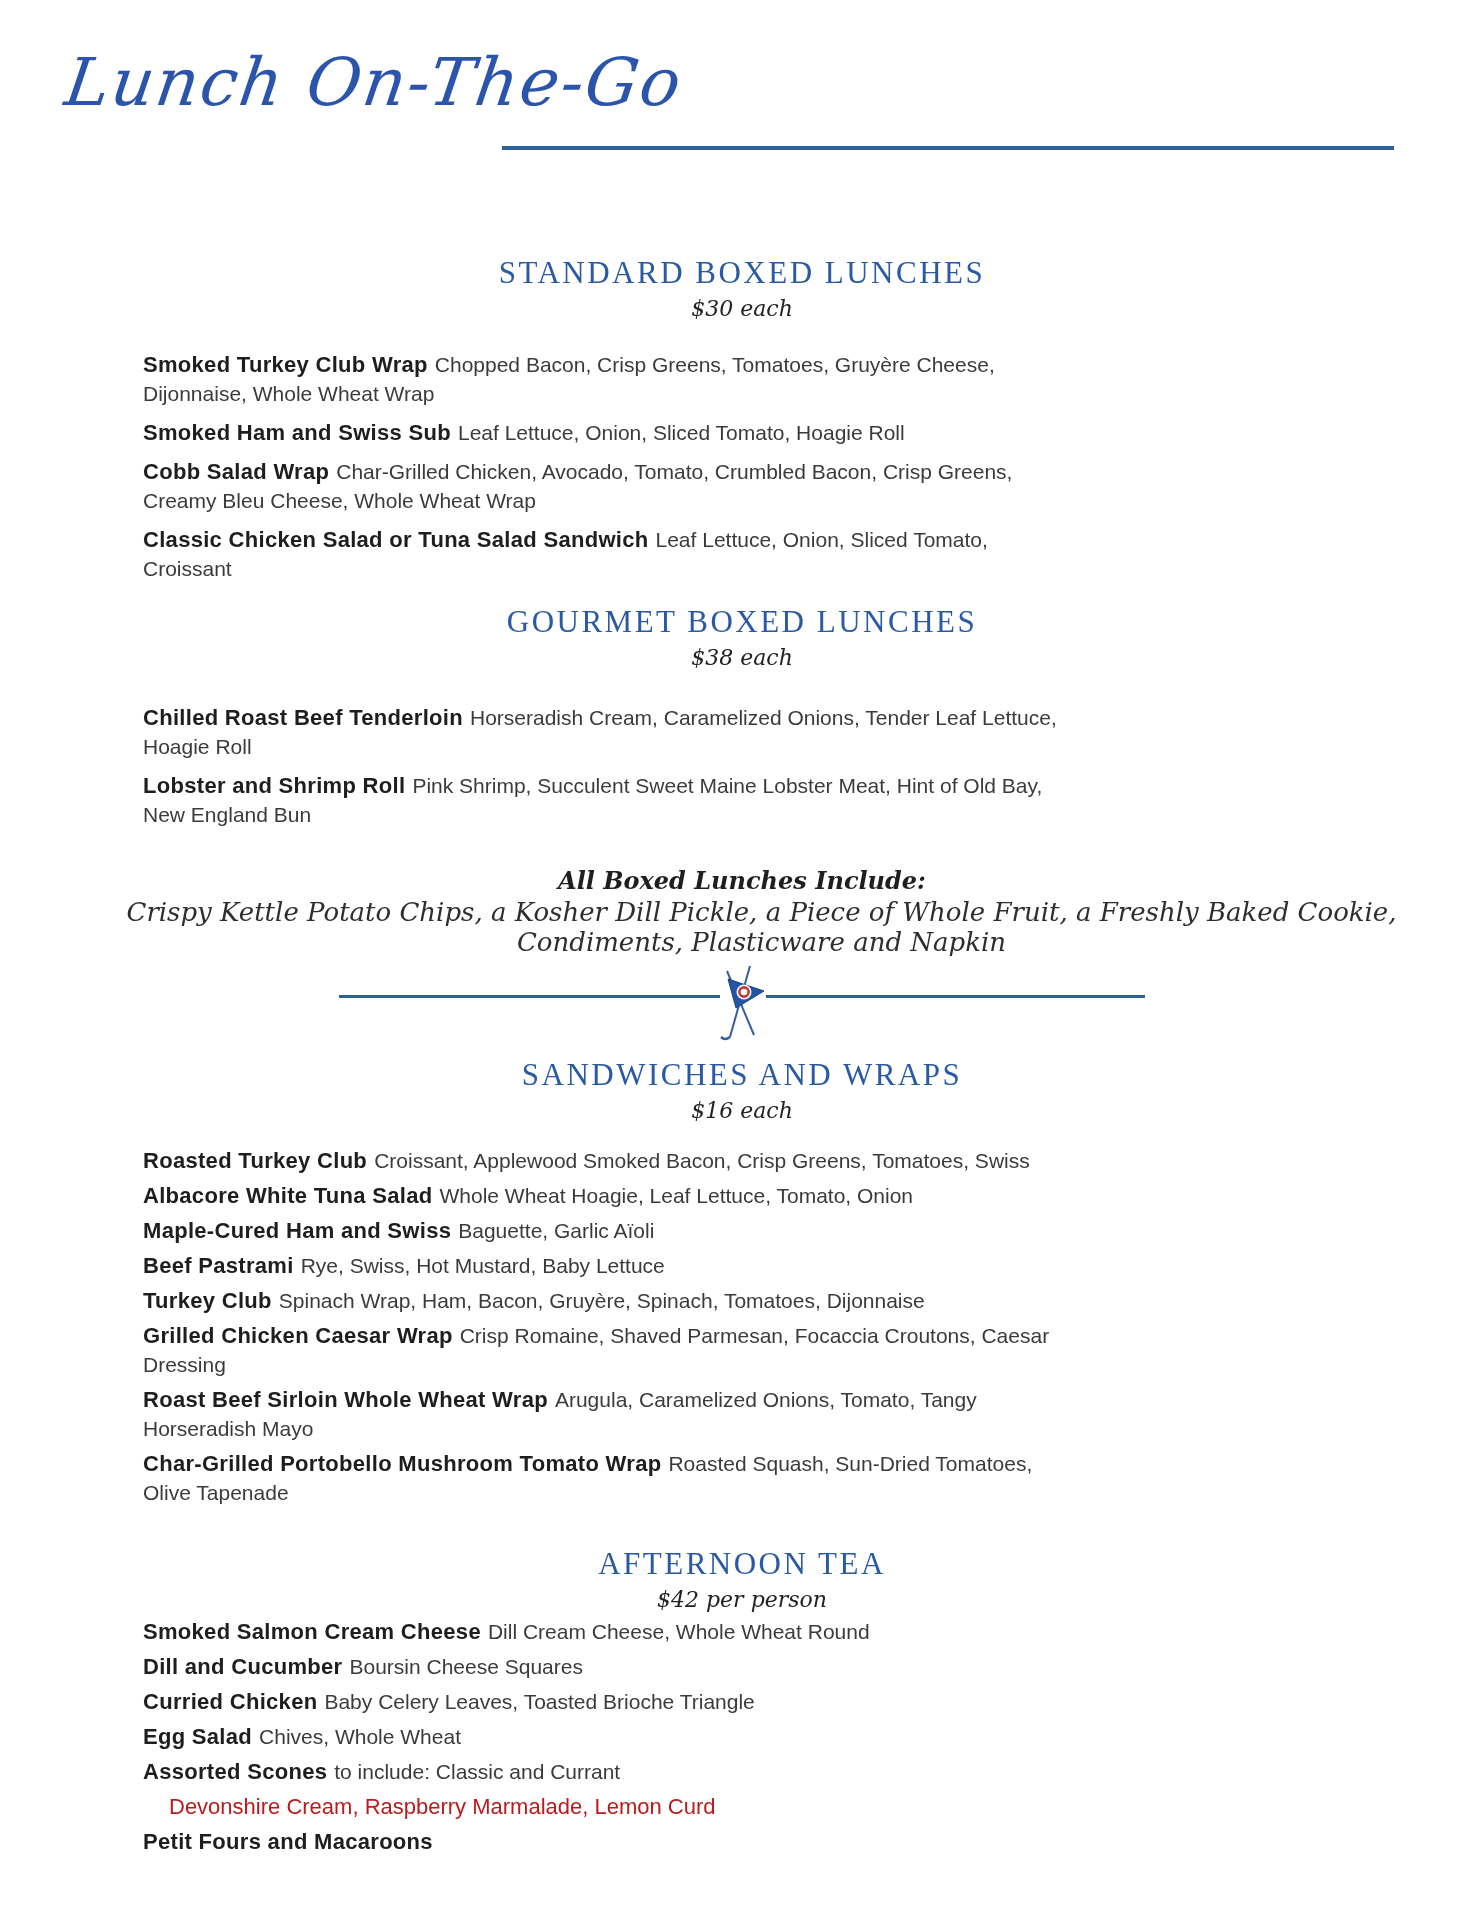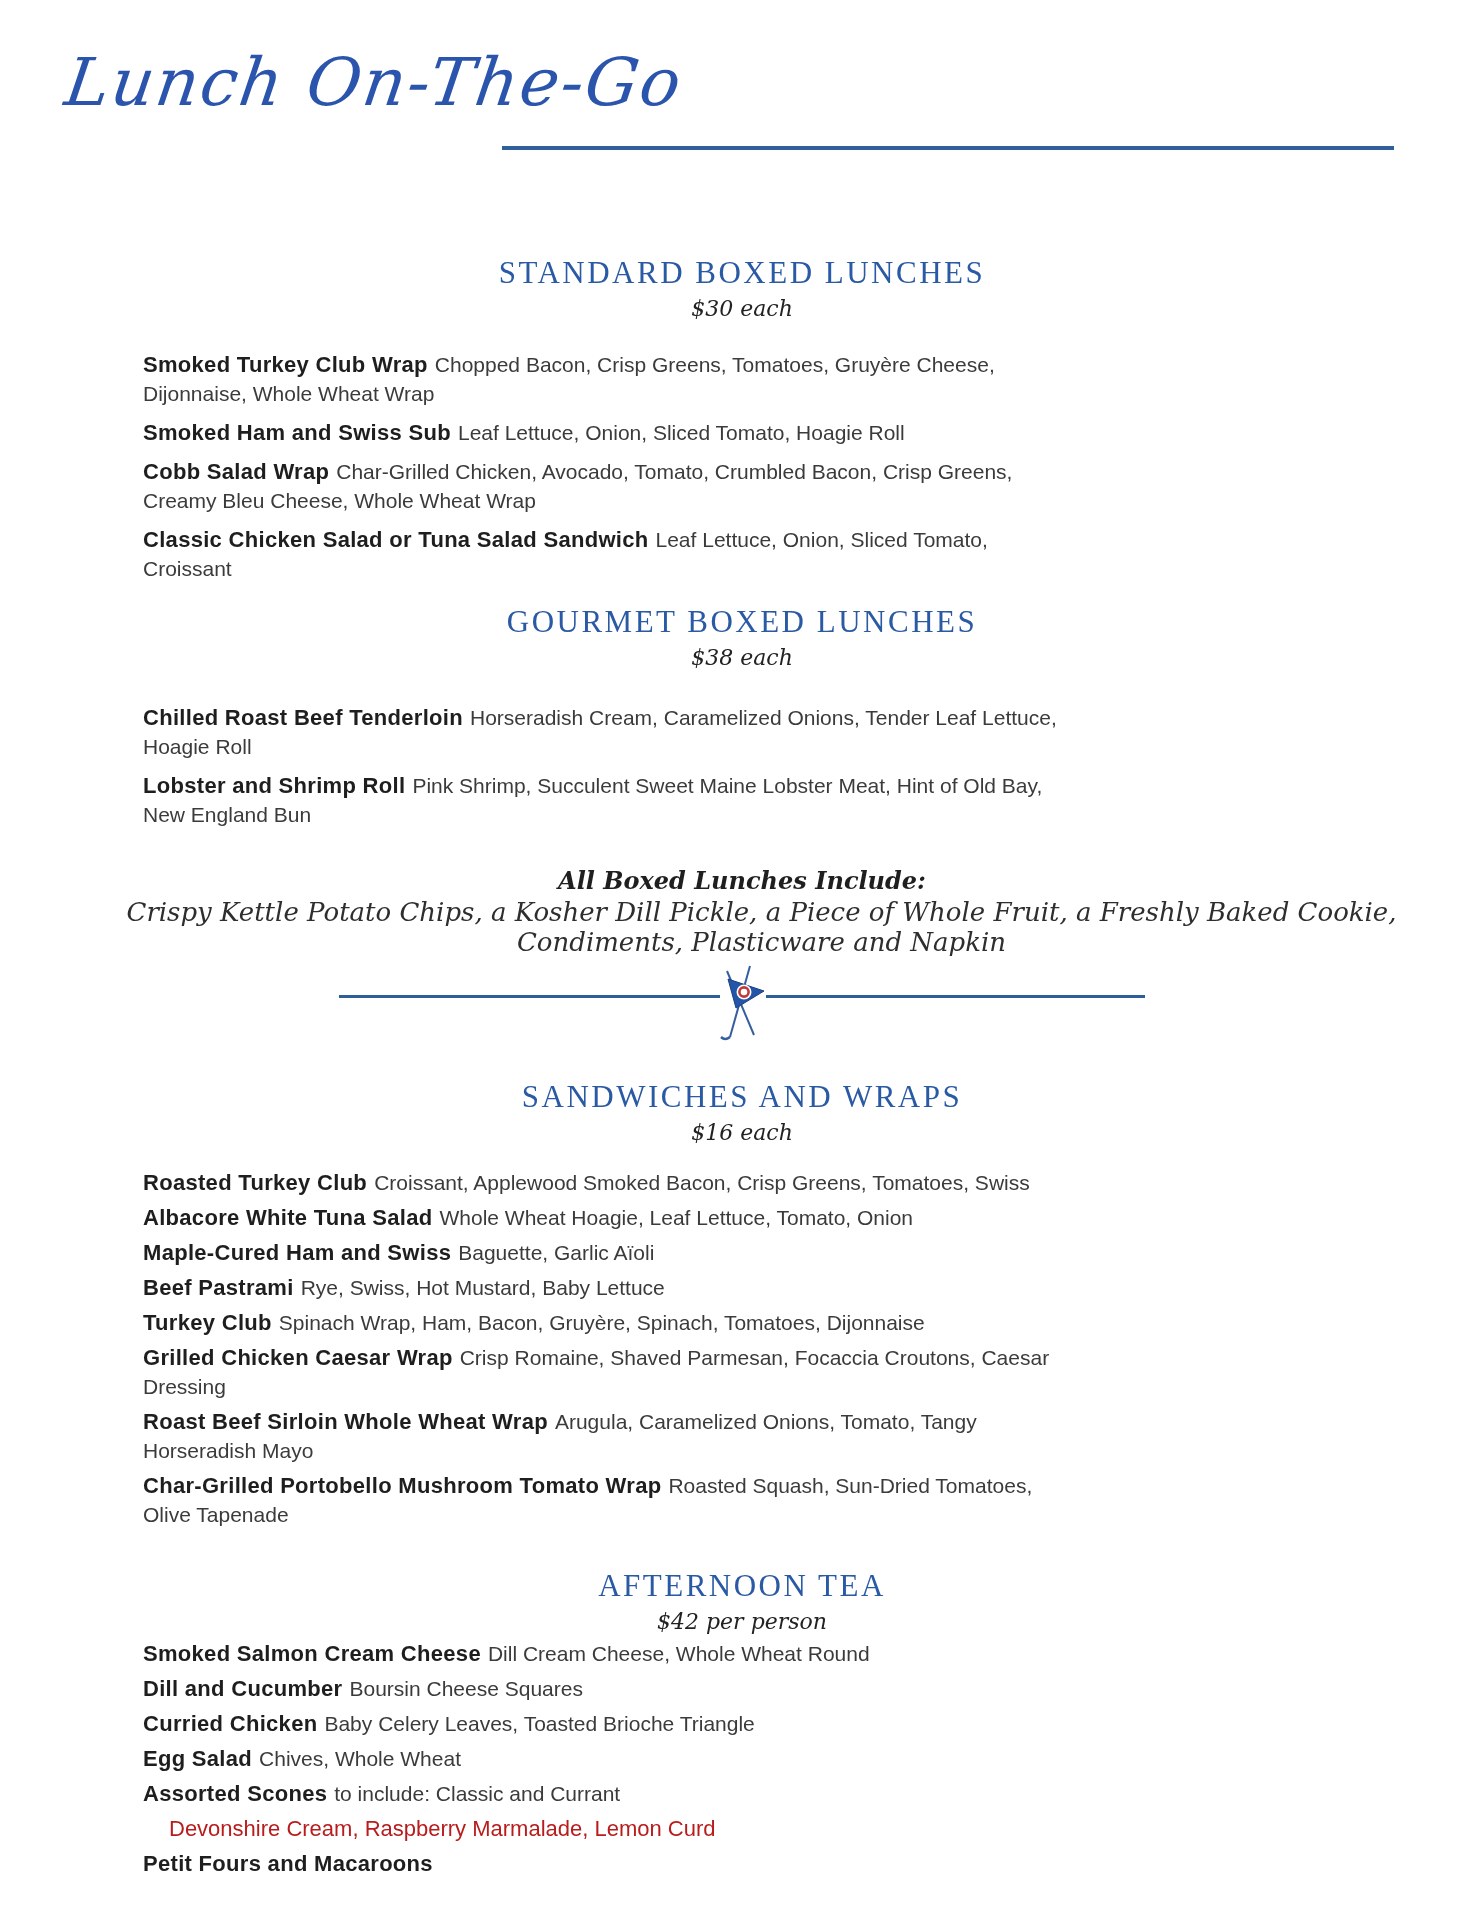--- a/index.html
+++ b/index.html
@@ -53,21 +53,21 @@
     font-weight:700; font-size:22px; color:#1e1e1e;
     letter-spacing:0.3px; margin-right:7px;
   }
   .item-desc { font-weight:400; color:#3b3b3b; }
   .menu-item.indent { margin-left:26px; font-size:22px; color:#2e2e2e; }
   .menu-item.indent .item-desc { color:#b91c1c; }
 
   .sec-standard { margin-top:84px; }
   .sec-gourmet  { margin-top:22px; }
   .sec-gourmet  .menu-list { margin-top:32px; }
-  .sec-sandwich { margin-top:39px; }
+  .sec-sandwich { margin-top:17px; }
   .sec-sandwich .menu-list { margin-top:22px; }
   .sec-tea      { margin-top:40px; }
   .sec-tea .menu-list { margin-top:4px; }
 
   
   .boxed-note { margin-top:36px; text-align:center; }
   .note-title {
     font-family:"DejaVu Serif", serif;
     font-style:italic; font-weight:700;
     font-size:24px; line-height:32px;

